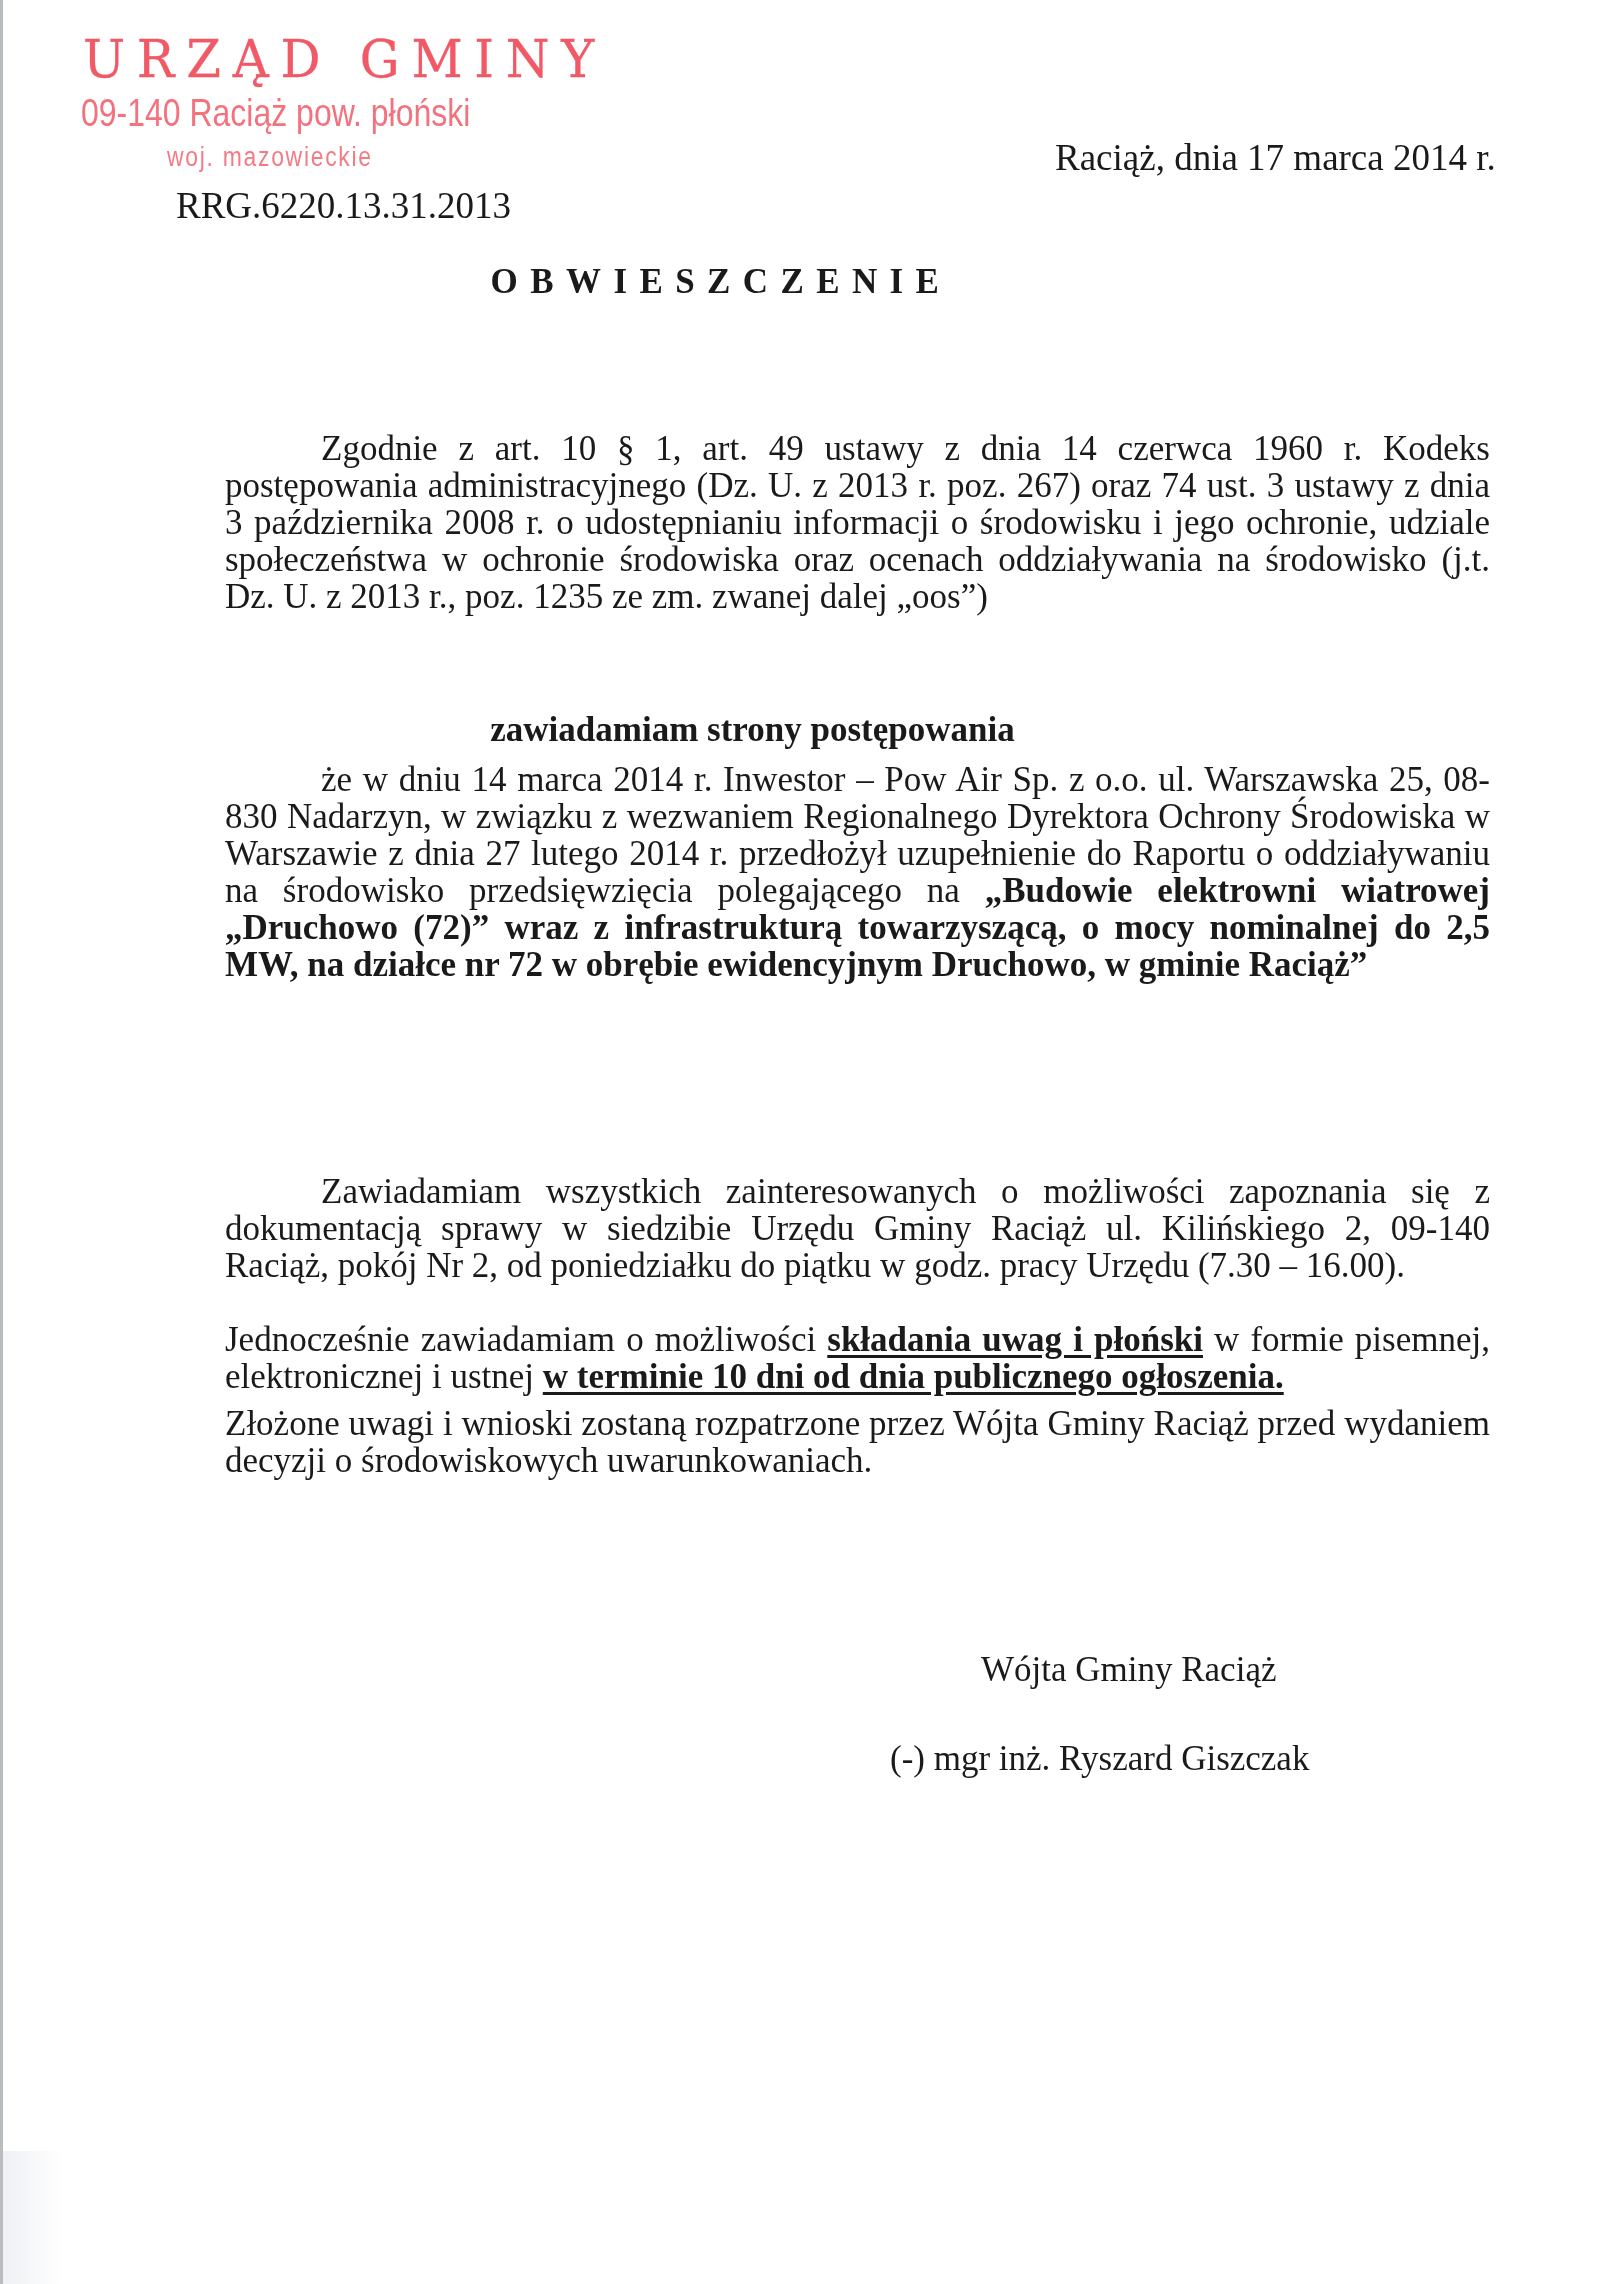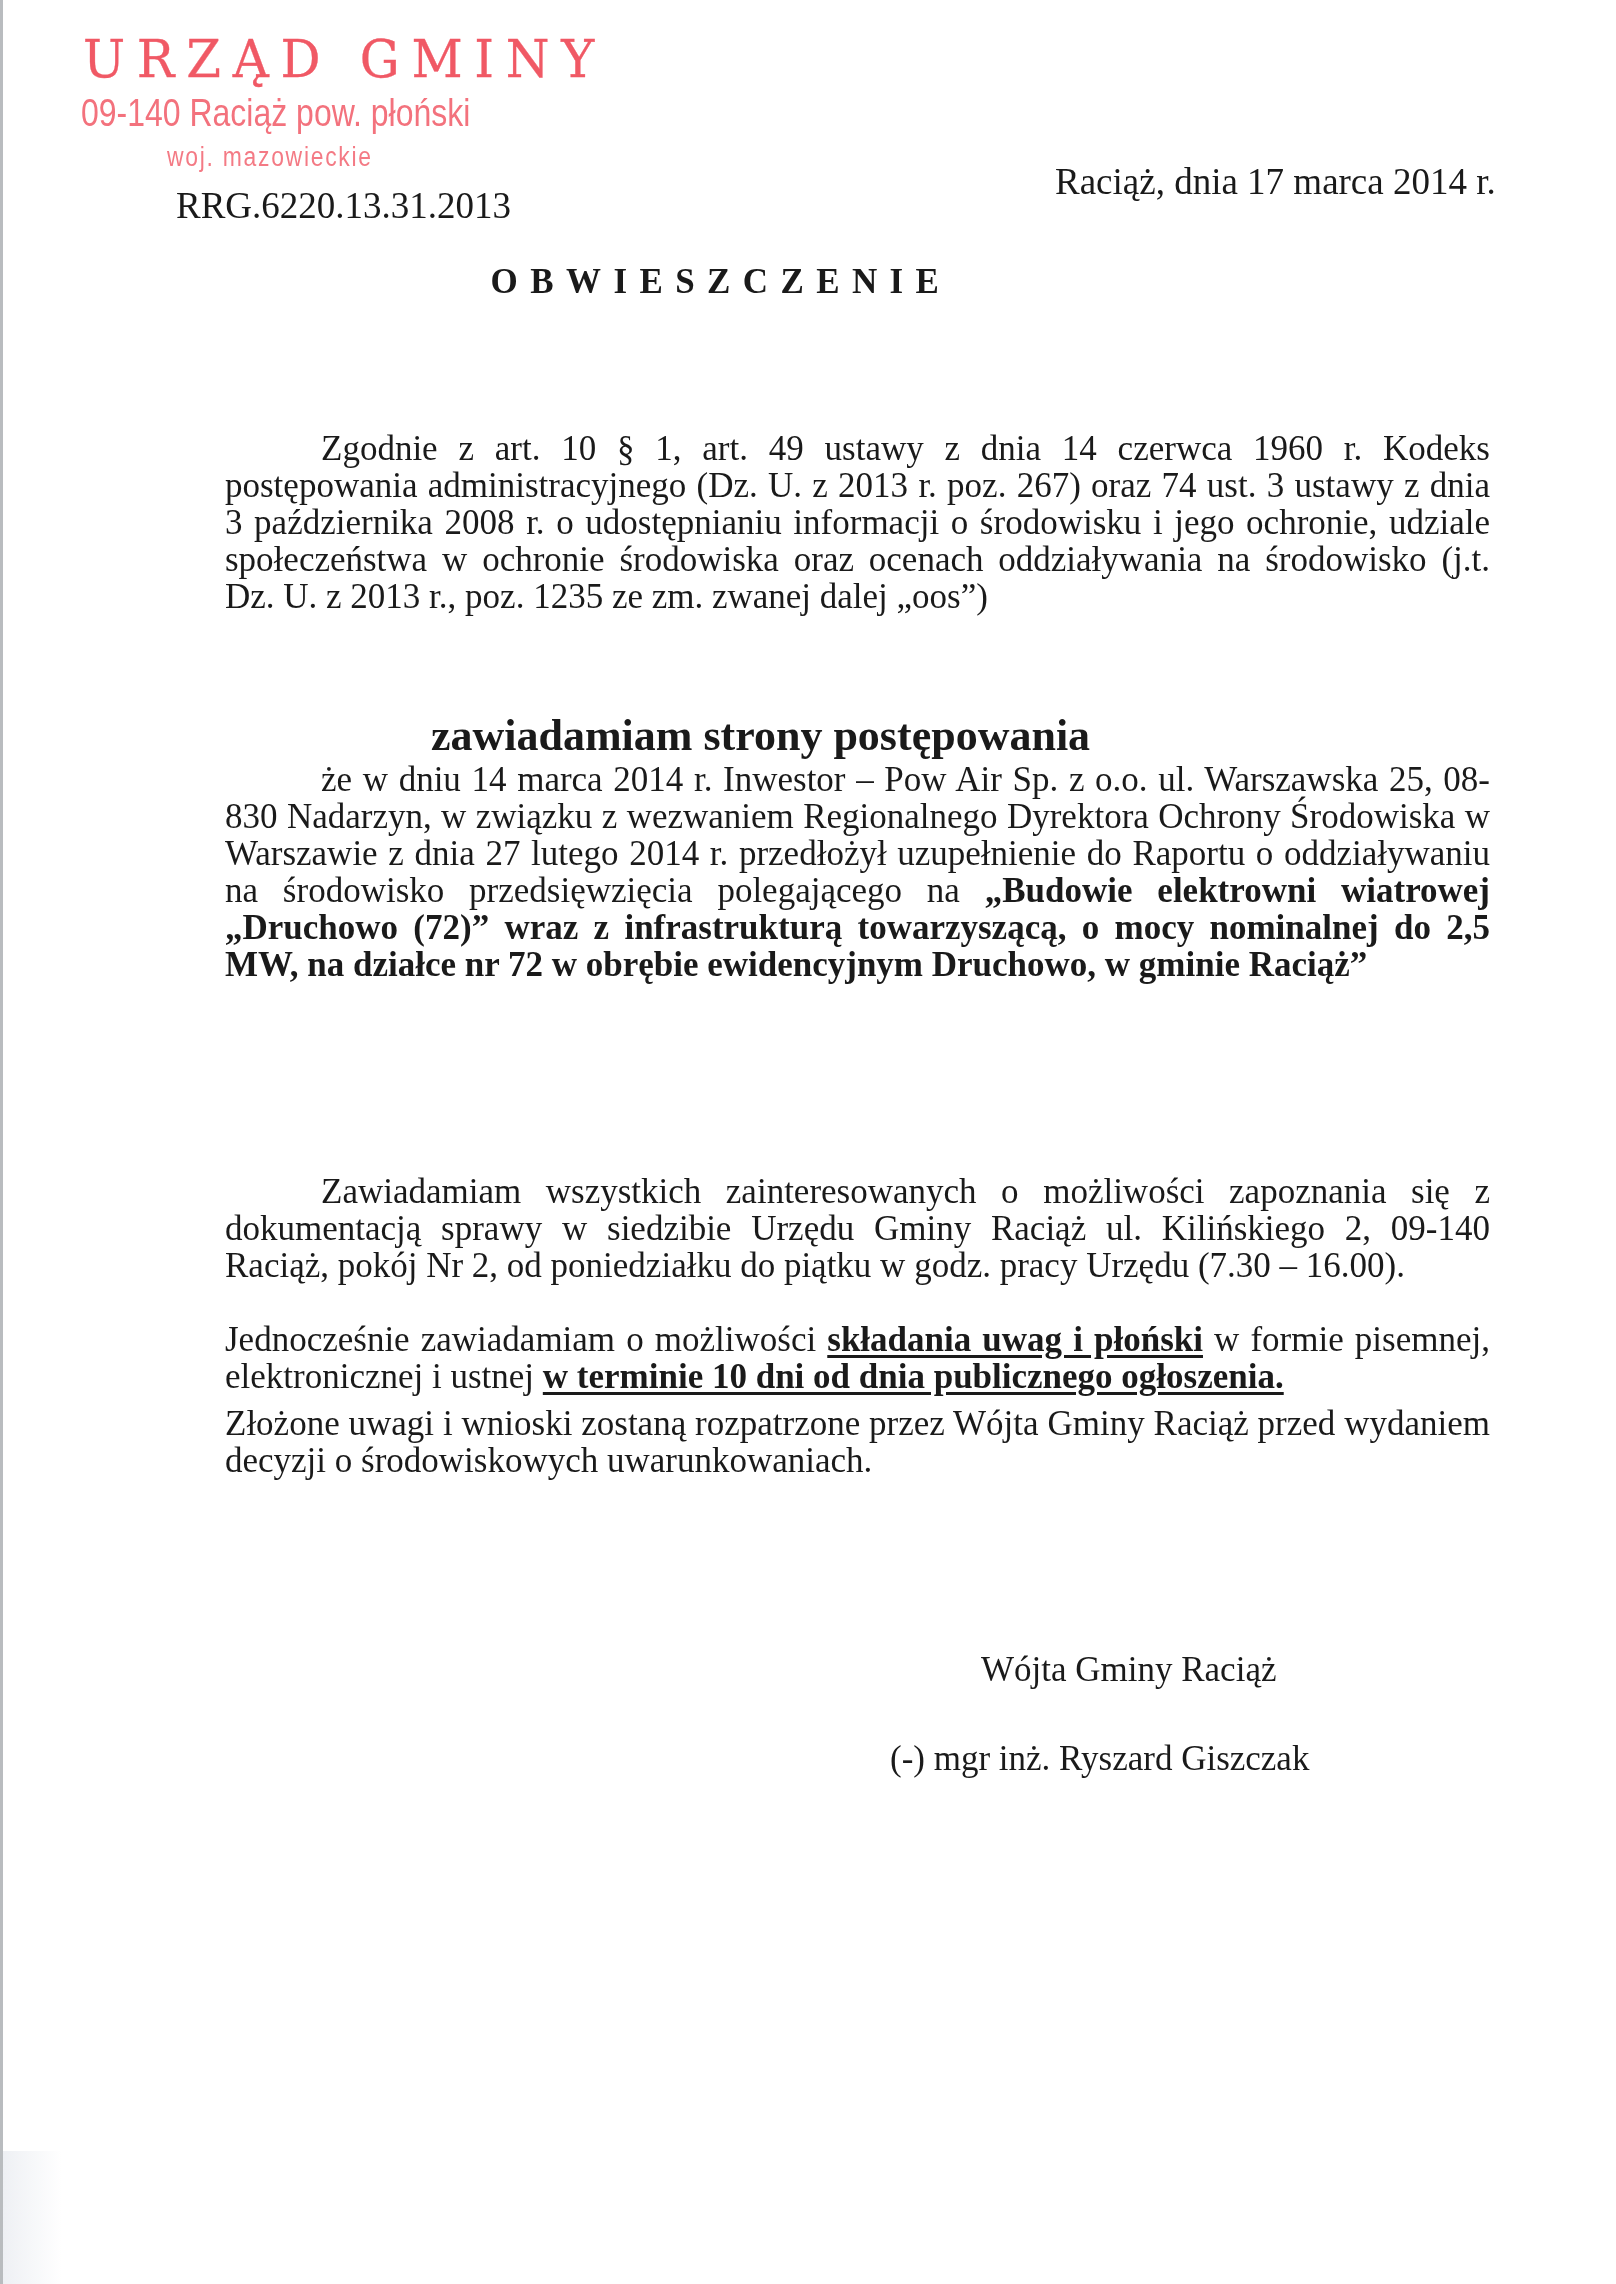--- a/index.html
+++ b/index.html
@@ -69,21 +69,21 @@
       opacity: 0.8;
     }
     .ref-number {
       position: absolute;
       left: 176px; top: 184px;
       font-size: 37px;
       white-space: nowrap;
     }
     .place-date {
       position: absolute;
-      left: 1055px; top: 160px;
+      left: 1055px; top: 136px;
       font-size: 37px;
       white-space: nowrap;
     }
     .title-block {
       position: absolute;
       left: 0; top: 261px;
       width: 1314px;
       text-align: center;
       font-weight: bold;
     }
@@ -105,24 +105,24 @@
       font-size: 35px;
       line-height: 37px;
       text-align: justify;
     }
     .p-legal { top: 430px; }
     .p-legal .indent,
     .p-notice .indent,
     .p-invite .indent { display: inline-block; width: 96px; }
     .heading-notify {
       position: absolute;
-      left: 16px; top: 710px;
+      left: 8px; top: 710px;
       width: 1450px;
       text-align: center;
-      font-size: 44px;
+      font-size: 35px;
       font-weight: bold;
       padding-left: 39px;
       box-sizing: border-box;
     }
     .p-notice { top: 761px; }
     .p-invite { top: 1173px; }
     .p-comments { top: 1321px; }
     .p-review { top: 1405px; }
     .bold { font-weight: bold; }
     .bold-u {

